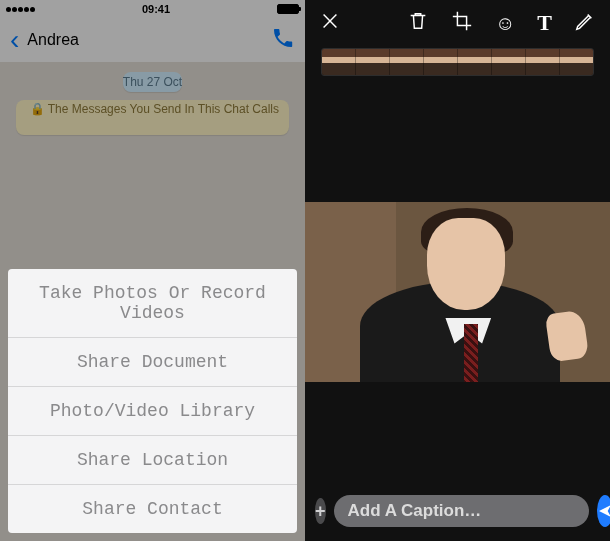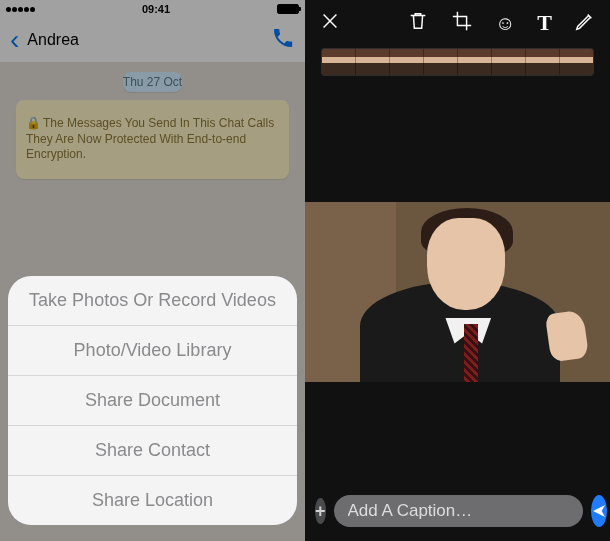--- a/index.html
+++ b/index.html
@@ -66,40 +66,40 @@
       padding: 3px 0;
       border-radius: 8px;
       width: fit-content;
       margin: 0 auto 8px auto;
       box-shadow: 0 1px 1px rgba(0,0,0,0.1);
     }
     .encryption-banner {
       background: #fdf3c5;
       color: #8e7a3a;
       font-size: 12px;
-      text-align: left;
-      padding: 16px 10px;
+      text-align: right;
+      padding: 2px 10px;
       margin: 0 16px;
       border-radius: 8px;
       box-shadow: 0 1px 1px rgba(0,0,0,0.1);
       line-height: 1.3;
     }
     .encryption-banner .lock { margin-right: 2px; }
     .action-sheet {
       position: absolute;
       bottom: 8px;
       left: 8px;
       right: 8px;
       z-index: 3;
     }
     .sheet-group {
       background: rgba(248,248,250,0.96);
-      border-radius: 23px;
+      border-radius: 4px;
       overflow: hidden;
-      margin-bottom: 8px;
+      font-family: Liberation Mono, monospace;
     }
     .sheet-item {
       text-align: center;
       font-size: 18px;
       color: #8a8a8c;
       padding: 14px 8px;
       border-bottom: 0.5px solid rgba(0,0,0,0.12);
     }
     .sheet-item:last-child { border-bottom: none; }
     .sheet-cancel {
@@ -219,20 +219,21 @@
     }
     .caption-input {
       flex: 1;
       height: 32px;
       border-radius: 16px;
       background: #6d6d70;
       border: none;
       padding: 0 14px;
       font-size: 17px;
       color: #ffffff;
+      font-weight: bold;
     }
     .caption-input::placeholder { color: #dcdcdc; }
     .send-btn {
       width: 32px; height: 32px;
       background: #1f7cff;
       border-radius: 50%;
       display: flex; align-items: center; justify-content: center;
     }
     .send-btn svg { width: 16px; height: 16px; fill: #fff; }
   </style>
@@ -265,33 +266,33 @@
       <svg class="call-icon-svg" viewBox="0 0 24 24">
           <path d="M6.6 10.8c1.4 2.8 3.8 5.1 6.6 6.6l2.2-2.2c.3-.3.7-.4 1-.2 1.2.4 2.5.6 3.8.6.6 0 1 .4 1 1V20c0 .6-.4 1-1 1C10.6 21 3 13.4 3 4c0-.6.4-1 1-1h3.4c.6 0 1 .4 1 1 0 1.3.2 2.6.6 3.8.1.4 0 .8-.2 1L6.6 10.8z"></path>
         </svg>
     </div>
   </div>
 
   <div class="chat-body">
     <div class="date-pill">Thu 27 Oct</div>
     <div class="encryption-banner">
       <span class="lock">🔒</span><span>The Messages You Send In This Chat Calls</span><br>
-      <span>They Are Now Protected With End-to-end Encryption.</span><br>
+      <br>
     </div>
   </div>
 
   <div class="dim-overlay"></div>
 
   <div class="action-sheet">
     <div class="sheet-group">
       <div class="sheet-item">Take Photos Or Record Videos</div>
+      <div class="sheet-item">Share Document</div>
       <div class="sheet-item">Photo/Video Library</div>
-      <div class="sheet-item">Share Document</div>
+      <div class="sheet-item">Share Location</div>
       <div class="sheet-item">Share Contact</div>
-      <div class="sheet-item">Share Location</div>
     </div>
   </div>
 </div>
 
 <div class="right-pane">
   <div class="editor-top">
     <div class="icon-btn">
       <svg viewBox="0 0 24 24">
           <path d="M5 5 L19 19 M19 5 L5 19"></path>
         </svg>

